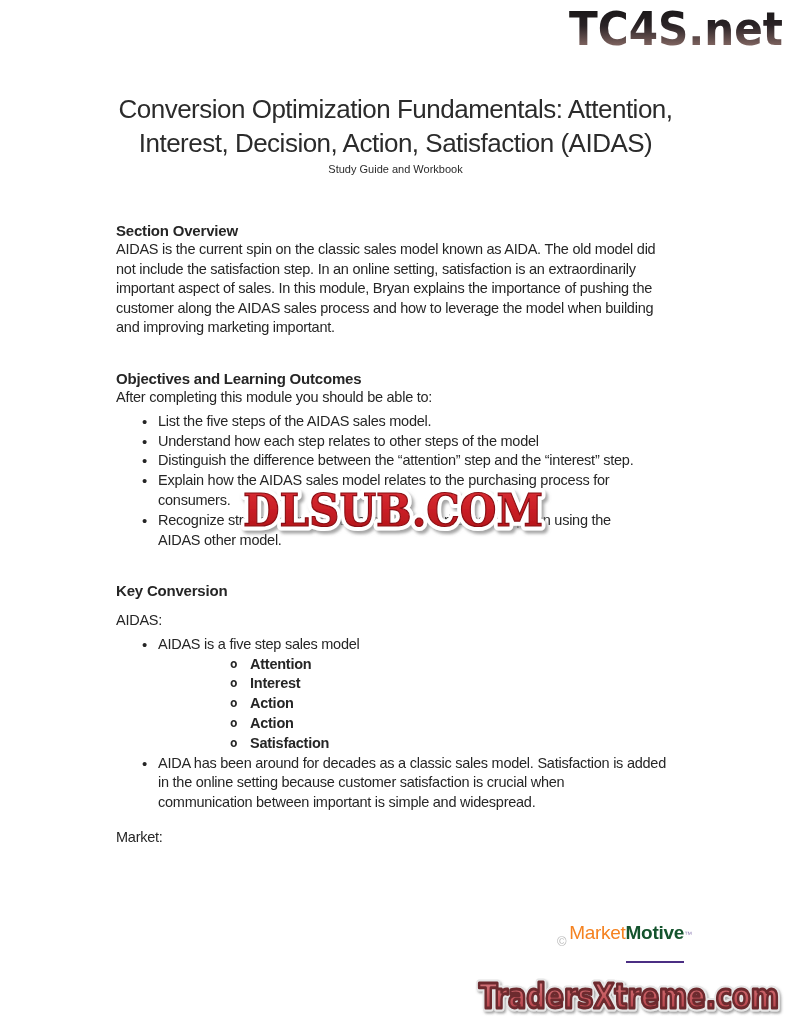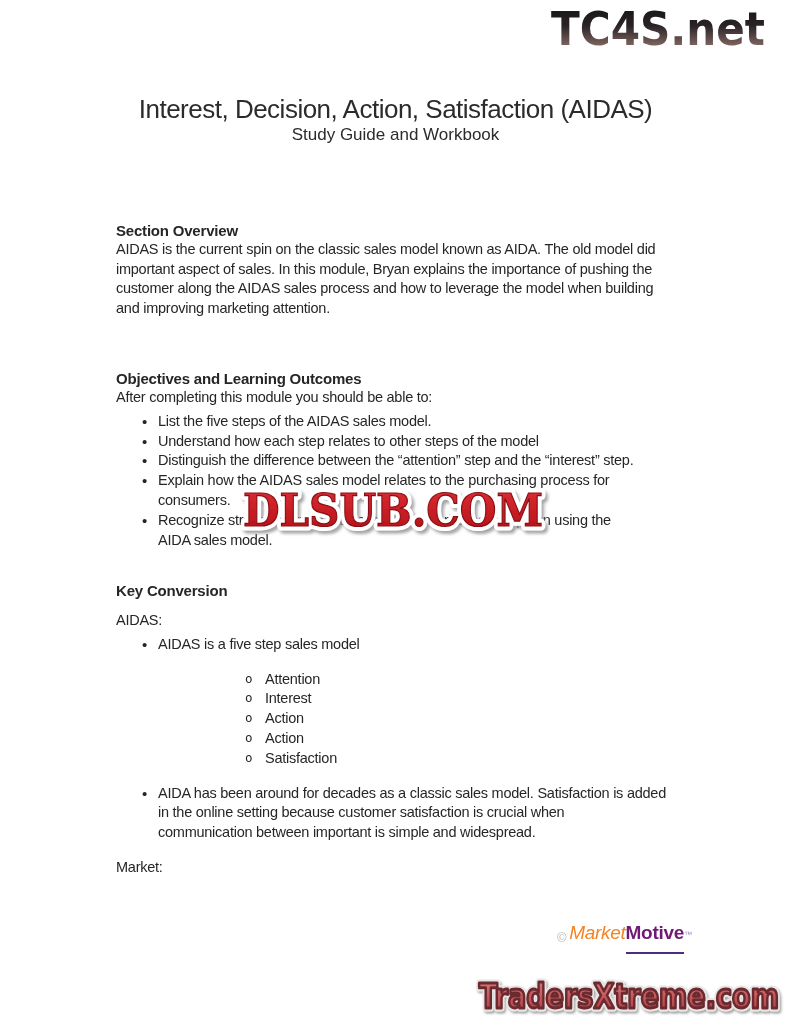--- a/index.html
+++ b/index.html
@@ -1,46 +1,46 @@
 <!DOCTYPE html>
 <html><head>
 <meta charset="utf-8">
 <style>
   html,body{margin:0;padding:0;background:#ffffff;}
   .page{
     position:relative;width:791px;height:1024px;background:#ffffff;overflow:hidden;
     font-family:"Liberation Sans",sans-serif;color:#262626;
   }
   
-  .tc4s{position:absolute;top:0;right:18px;width:229px;height:56px;}
+  .tc4s{position:absolute;top:0;right:0;width:229px;height:56px;}
   
   .title-block{position:absolute;top:92px;left:0;right:0;text-align:center;}
   .title-line{font-size:26px;line-height:34px;letter-spacing:-0.5px;font-weight:400;white-space:nowrap;color:#2b2b2b;}
-  .subtitle{font-size:17px;line-height:22px;margin-top:-2px;color:#2b2b2b;text-align:center;}
+  .subtitle{font-size:11px;line-height:22px;margin-top:-2px;color:#2b2b2b;text-align:center;}
   
   .sec{position:absolute;left:116px;width:575px;font-size:14.5px;line-height:19.4px;letter-spacing:-0.25px;}
   .sec h3{margin:0;font-size:15px;line-height:19.4px;font-weight:700;letter-spacing:-0.2px;color:#262626;}
   .line{white-space:nowrap;}
   ul{list-style:none;margin:0;padding:0;}
   ul.l1{margin-top:4px;line-height:19.8px;}
   ul.l1 > li{position:relative;padding-left:42px;}
   ul.l1 > li::before{content:"\2022";position:absolute;left:26px;top:0;font-size:15px;}
-  ul.l2{margin:15px;line-height:19.8px;}
+  ul.l2{margin:0;line-height:19.8px;font-weight:bold;}
   ul.l2 > li{position:relative;padding-left:92px;}
   ul.l2 > li::before{content:"o";position:absolute;left:72px;top:-1px;font-family:"DejaVu Sans Mono",monospace;font-size:12.5px;}
   .gap-label{margin-top:11px;}
   .tk-list{margin-top:26px;}
   .steps-label{margin-top:15px;}
   
   .watermark{position:absolute;left:233px;top:482px;width:320px;height:60px;}
   
   .mm{position:absolute;top:921px;left:557px;display:flex;align-items:baseline;font-size:19px;line-height:24px;letter-spacing:-0.3px;}
   .mm .copy{color:#b9b9b9;font-size:13px;margin-right:3px;align-self:center;}
-  .mm .market{color:#f58220;font-weight:400;font-style:italic;}
-  .mm .motive{color:#701a75;font-weight:700;border-bottom:2px solid #4b2e83;padding-bottom:7px;}
+  .mm .market{color:#f58220;font-weight:400;}
+  .mm .motive{color:#14532d;font-weight:700;border-bottom:2px solid #4b2e83;padding-bottom:16px;}
   .mm .tm{color:#9a8bbd;font-size:8px;align-self:flex-start;margin-top:2px;}
   
   .traders{position:absolute;left:466px;top:974px;width:326px;height:50px;}
 </style>
 </head>
 <body>
 
 <div class="page">
 
   <div class="tc4s">
@@ -51,48 +51,50 @@
           <stop offset="0.45" stop-color="#2a2326"></stop>
           <stop offset="0.8" stop-color="#7c625e"></stop>
           <stop offset="1" stop-color="#9b837d"></stop>
         </linearGradient>
       </defs>
       <text x="114" y="45" text-anchor="middle" textLength="214" lengthAdjust="spacingAndGlyphs" font-family="DejaVu Sans, sans-serif" font-size="47" font-weight="bold" fill="url(#tcgrad)">TC4S.net</text>
     </svg>
   </div>
 
   <div class="title-block">
+    <div class="title-line">Conversion Optimization Fundamentals:  Attention,</div>
     <div class="title-line">Interest, Decision, Action, Satisfaction (AIDAS)</div>
     <div class="subtitle">Study Guide and Workbook</div>
   </div>
 
   <div class="sec" style="top:221px;">
     <h3>Section Overview</h3>
     <div>
       <div class="line">AIDAS is the current spin on the classic sales model known as AIDA. The old model did</div>
+      <div class="line">not include the satisfaction step. In an online setting, satisfaction is an extraordinarily</div>
       <div class="line">important aspect of sales. In this module, Bryan explains the importance of pushing the</div>
       <div class="line">customer along the AIDAS sales process and how to leverage the model when building</div>
-      <div class="line">and improving marketing attention.</div>
+      <div class="line">and improving marketing important.</div>
     </div>
   </div>
 
   <div class="sec" style="top:369px;">
     <h3>Objectives and Learning Outcomes</h3>
     <div class="line">After completing this module you should be able to:</div>
     <ul class="l1">
       <li><span class="line">List the five steps of the AIDAS sales model.</span></li>
       <li><span class="line">Understand how each step relates to other steps of the model</span></li>
       <li><span class="line">Distinguish the difference between the “attention” step and the “interest” step.</span></li>
       <li>
         <div class="line">Explain how the AIDAS sales model relates to the purchasing process for</div>
         <div class="line">consumers.</div>
       </li>
       <li>
         <div class="line">Recognize strengths and weaknesses of a marketing campaign using the</div>
-        <div class="line">AIDA sales model.</div>
+        <div class="line">AIDAS other model.</div>
       </li>
     </ul>
   </div>
 
   <div class="sec" style="top:581px;">
     <h3>Key Conversion</h3>
     <div class="line gap-label">AIDAS:</div>
     <ul class="l1 tk-list">
       <li>
         <span class="line">AIDAS is a five step sales model</span>

